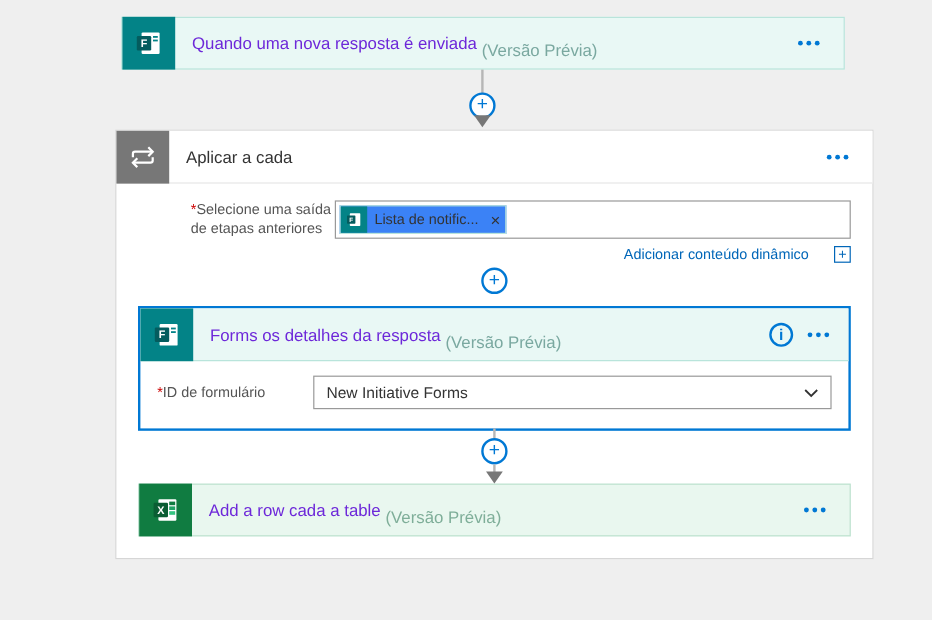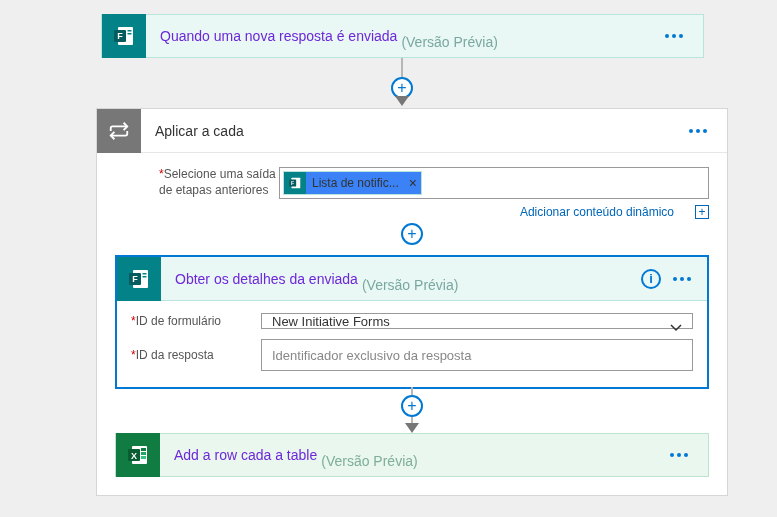--- a/index.html
+++ b/index.html
@@ -125,21 +125,21 @@
   }
   .step-ellipsis { margin-right: 12px; display: flex; gap: 3px; cursor:pointer; padding:4px;}
   .step-ellipsis span { width: 4px; height: 4px; background: #0078d4; border-radius: 50%; }
   
   .step-body { padding: 12px 14px 16px 14px; border-radius: 22px; }
   .form-row { display: flex; align-items: center; margin-bottom: 10px; }
   .form-row:last-child { margin-bottom: 0; }
   .form-label { width: 130px; font-size: 12px; color: #555; }
   .form-label .req { color: #c00; }
   .select-box {
-    flex: 1; height: 16px; border: 1px solid #999;
+    flex: 1; height: 28px; border: 1px solid #999;
     display: flex; align-items: center; padding: 0 10px;
     font-size: 13px; color: #333; background: #fff; cursor:pointer;
     position: relative;
   }
   .chevron {
     position: absolute; right: 10px; top: 10px;
     width: 12px; height: 8px;
   }
   .text-box {
     flex: 1; height: 32px; border: 1px solid #999;
@@ -253,49 +253,41 @@
         <div class="step-header">
           <div class="forms-icon">
             <svg width="24" height="24" viewBox="0 0 24 24">
               <rect x="6" y="3" width="15" height="18" fill="#ffffff" rx="1"></rect>
               <rect x="2" y="6" width="12" height="12" fill="#045c5e" rx="1"></rect>
               <text x="8" y="15" text-anchor="middle" font-size="9" fill="#fff" font-family="Arial" font-weight="bold">F</text>
               <rect x="15.5" y="6" width="4" height="1.5" fill="#038387"></rect>
               <rect x="15.5" y="9" width="4" height="1.5" fill="#038387"></rect>
             </svg>
           </div>
-          <span class="card-title">Obter os detalhes da enviada</span>
+          <span class="card-title">Forms os detalhes da resposta</span>
           <span class="preview-badge">(Versão Prévia)</span>
           <div class="info-icon">i</div>
           <div class="step-ellipsis">
               <span></span>
               <span></span>
               <span></span>
             </div>
         </div>
         <div class="step-body">
           <div class="form-row">
             <div class="form-label">
               <span class="req">*</span><span>ID de formulário</span>
             </div>
             <div class="select-box">
               <span>New Initiative Forms</span>
               <svg class="chevron" viewBox="0 0 12 8">
                 <path d="M1 1 L6 6 L11 1" stroke="#333" stroke-width="1.5" fill="none"></path>
               </svg>
             </div>
           </div>
-          <div class="form-row">
-            <div class="form-label">
-              <span class="req">*</span><span>ID da resposta</span>
-            </div>
-            <div class="text-box">
-              <span>Identificador exclusivo da resposta</span>
-            </div>
-          </div>
         </div>
       </div>
 
       <div class="conn-inner">
         <div class="line"></div>
         <div class="plus-inner" style="margin:0">+</div>
         <div class="line"></div>
         <div class="arrow"></div>
       </div>
 

